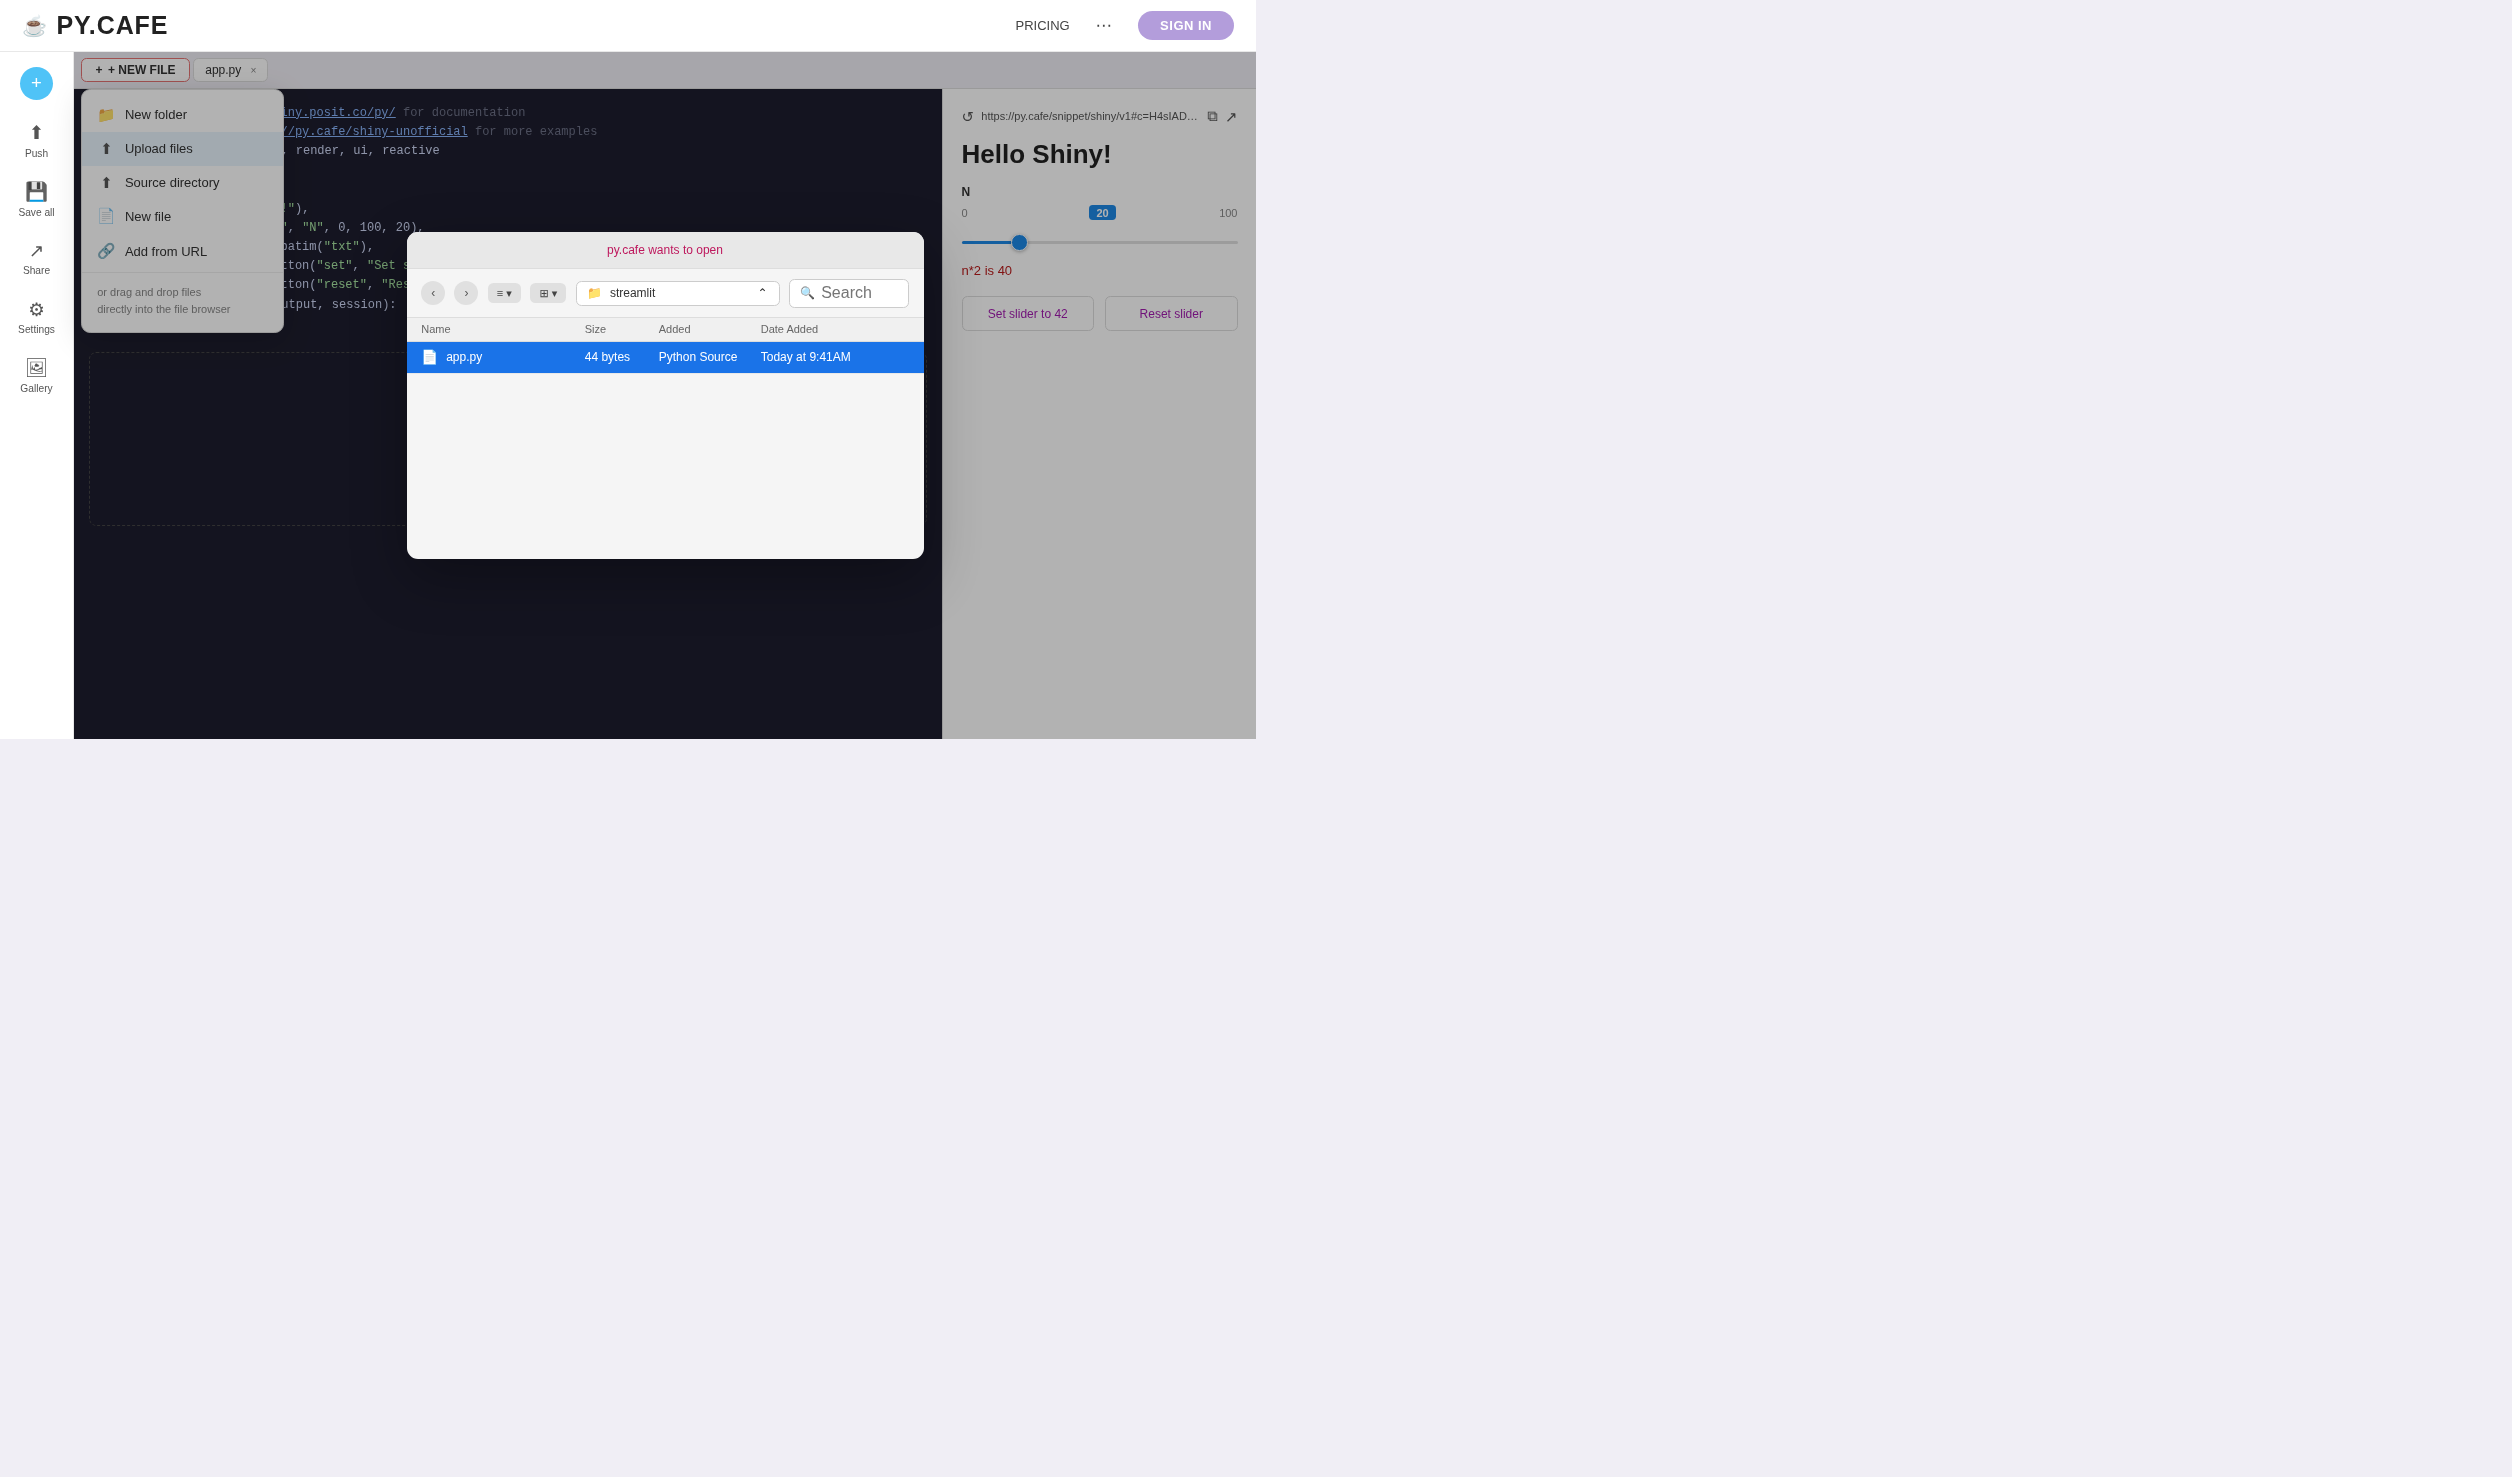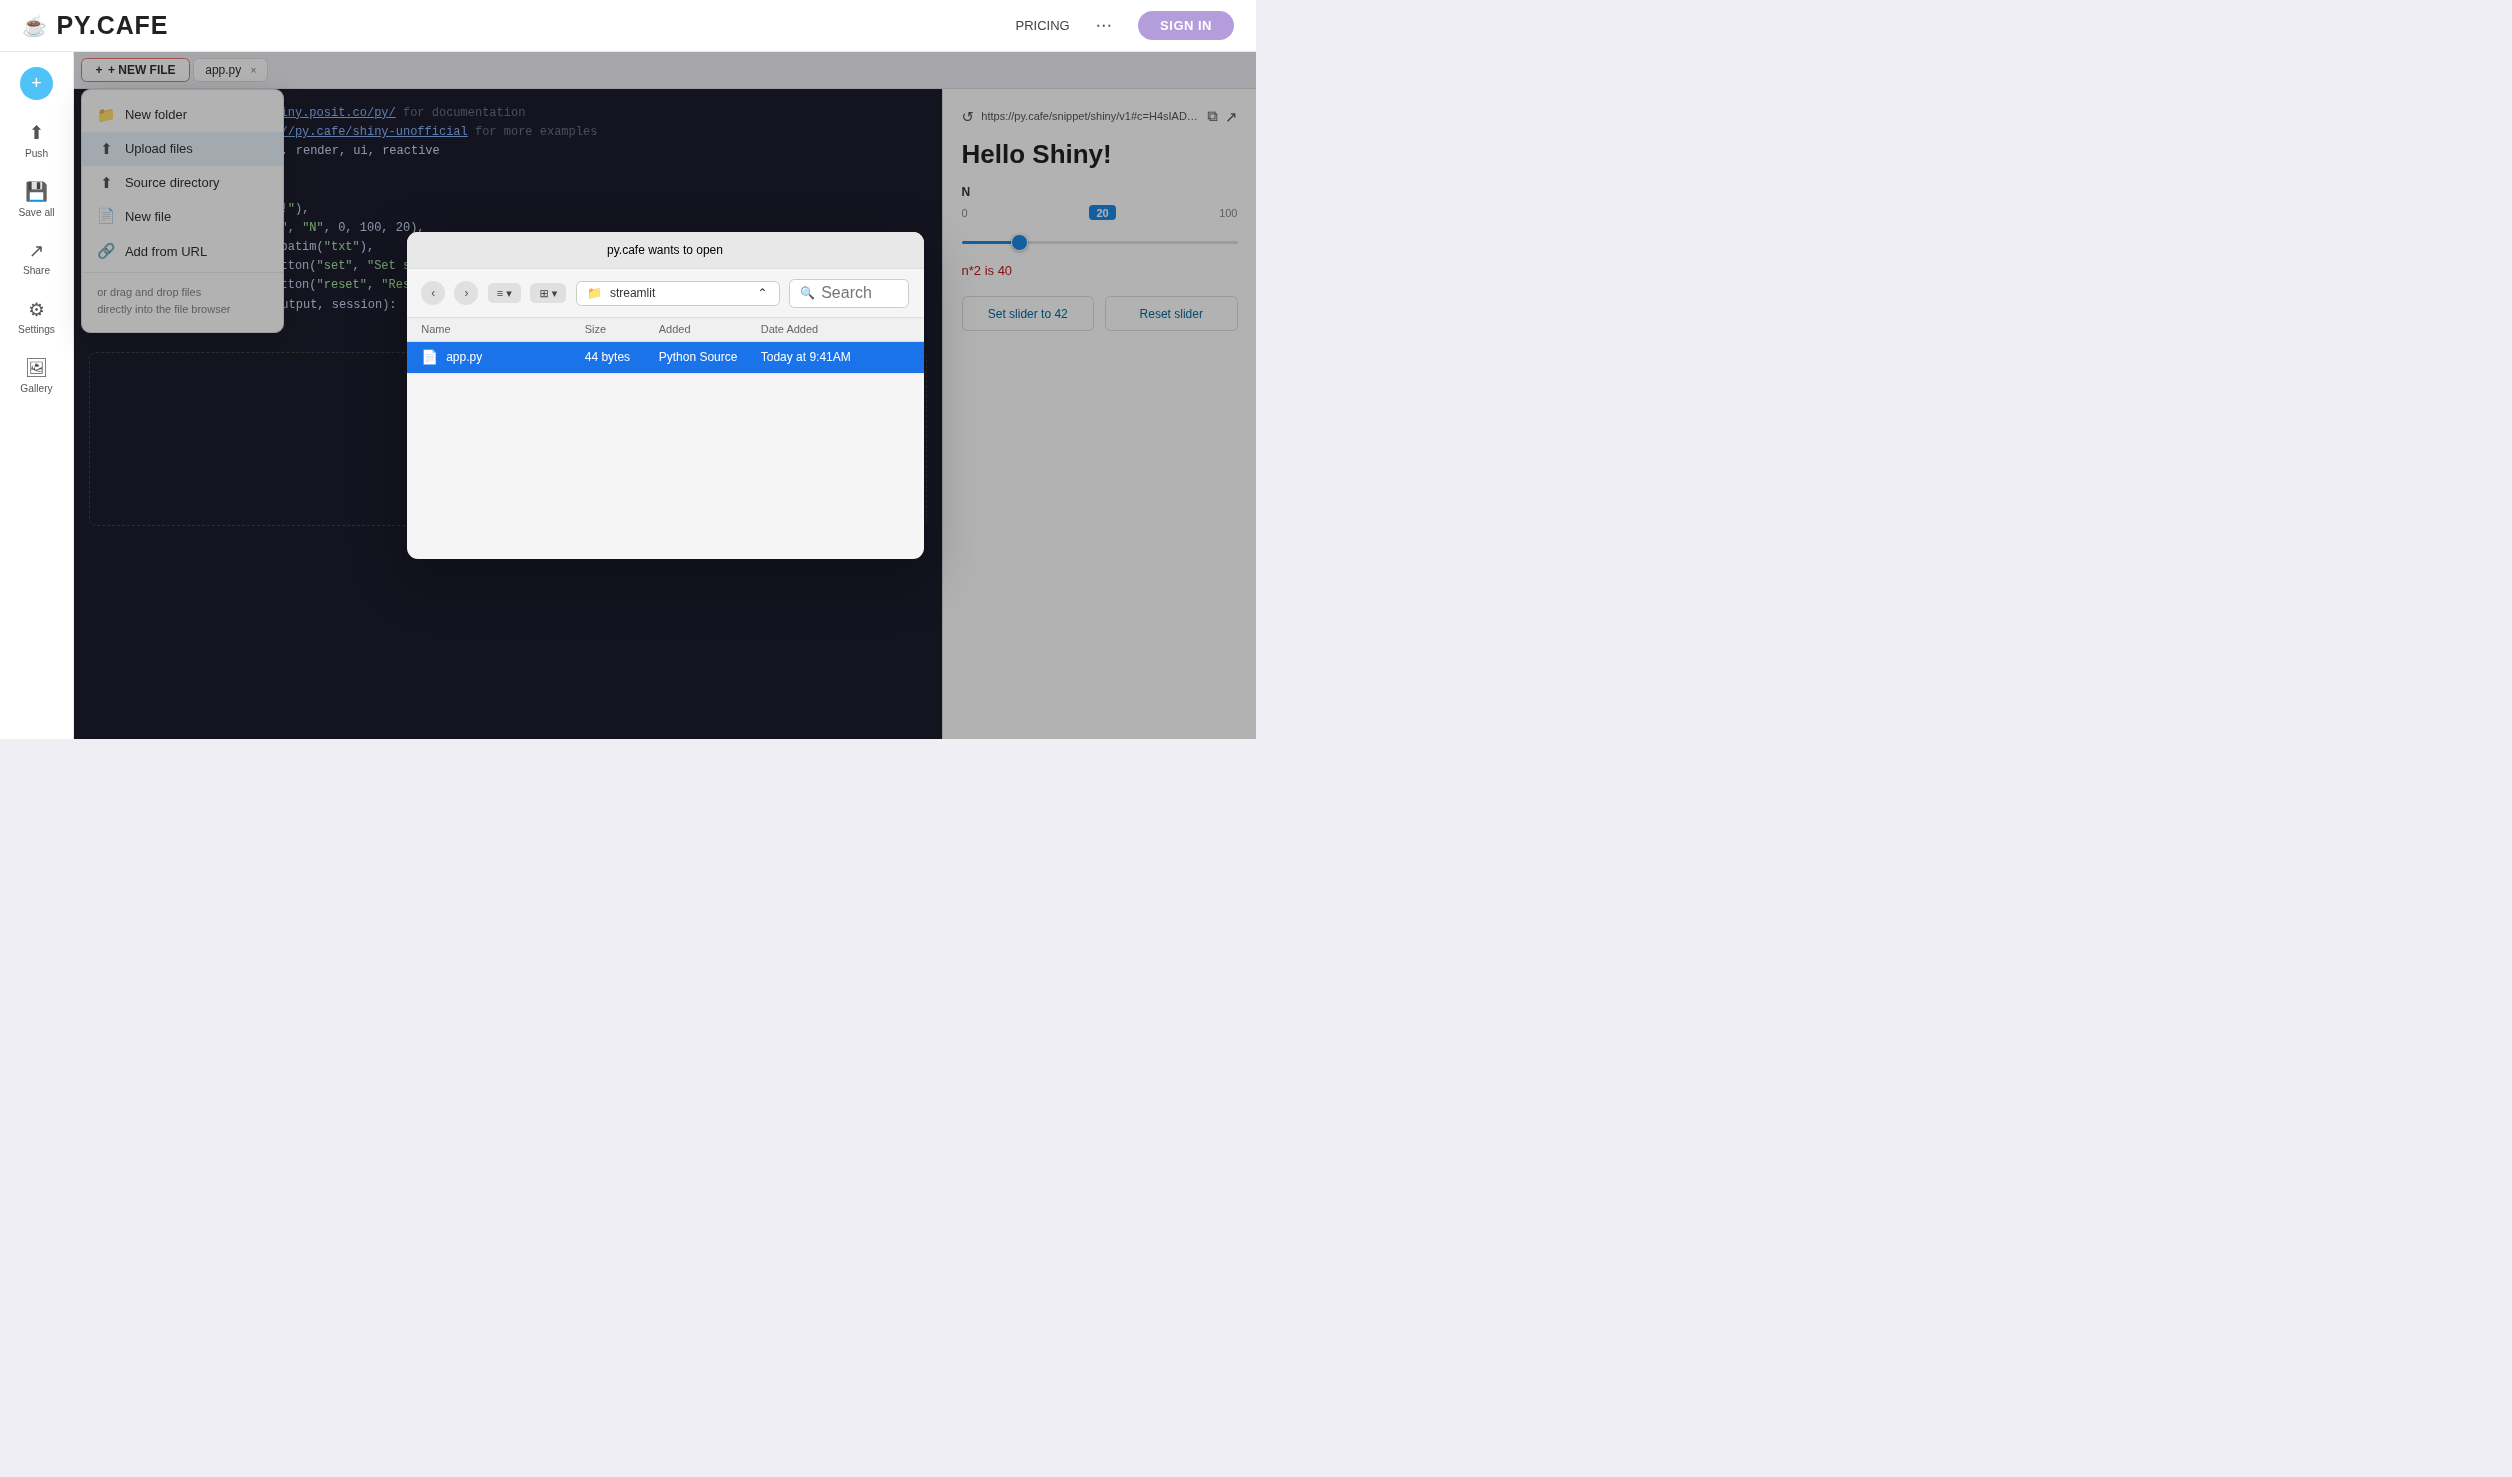--- a/index.html
+++ b/index.html
@@ -283,21 +283,21 @@
       display: flex;
       gap: 11px;
     }
     .preview-btn {
       flex: 1;
       padding: 9.2px 14.8px;
       border: 0.9px solid #ddd;
       border-radius: 5.5px;
       background: white;
       font-size: 12px;
-      color: #0369a1;
+      color: #a21caf;
       cursor: pointer;
     }
 
     
     .dropdown-overlay {
       position: absolute;
       top: 37px;
       left: 7.4px;
       background: white;
       border: 0.9px solid #e0e0e0;
@@ -355,21 +355,21 @@
       border-radius: 11px;
       width: 517px;
       box-shadow: 0 18.5px 55px rgba(0,0,0,0.3);
       overflow: hidden;
     }
     .dialog-title-bar {
       background: #e8e8e8;
       padding: 11px 18.5px;
       text-align: center;
       font-size: 12px;
-      color: #000000;
+      color: #be185d;
       font-weight: 500;
       border-bottom: 0.9px solid #ddd;
     }
     .dialog-toolbar {
       display: flex;
       align-items: center;
       gap: 9.2px;
       padding: 9.2px 14.8px;
       background: #f5f5f5;
       border-bottom: 0.9px solid #ddd;

